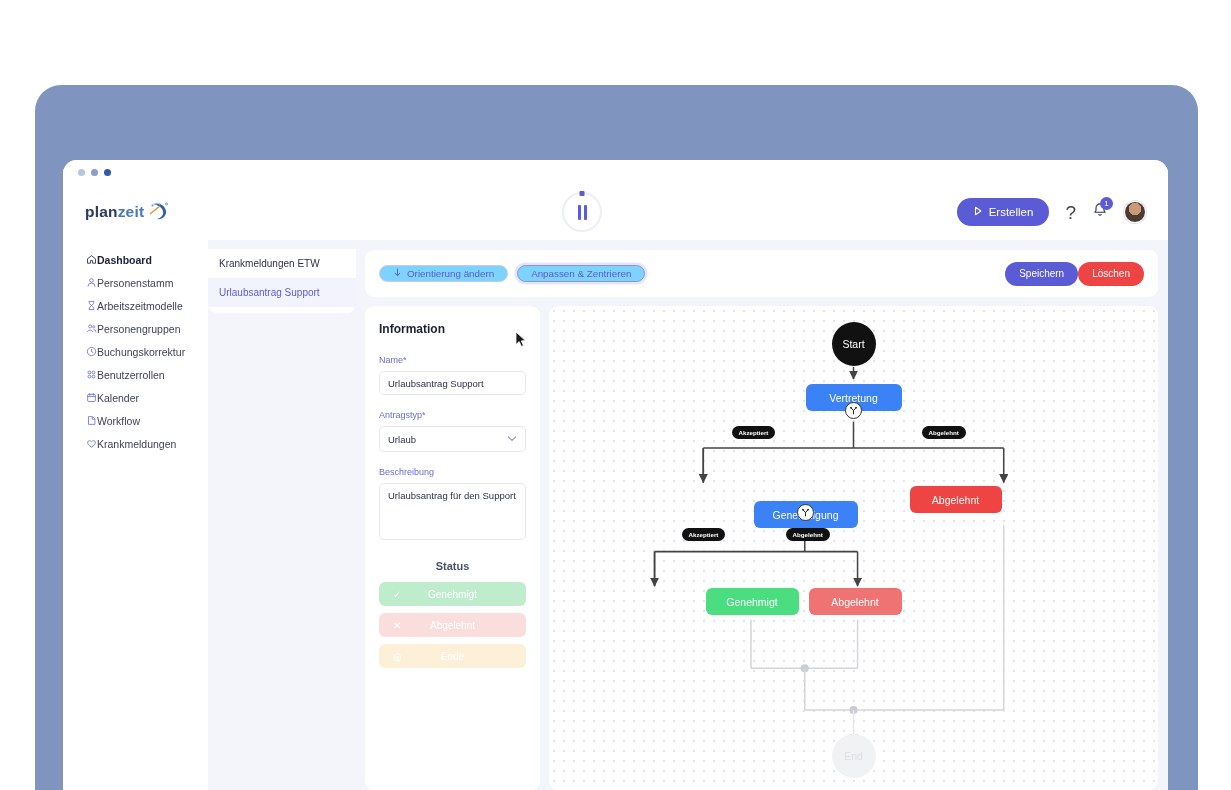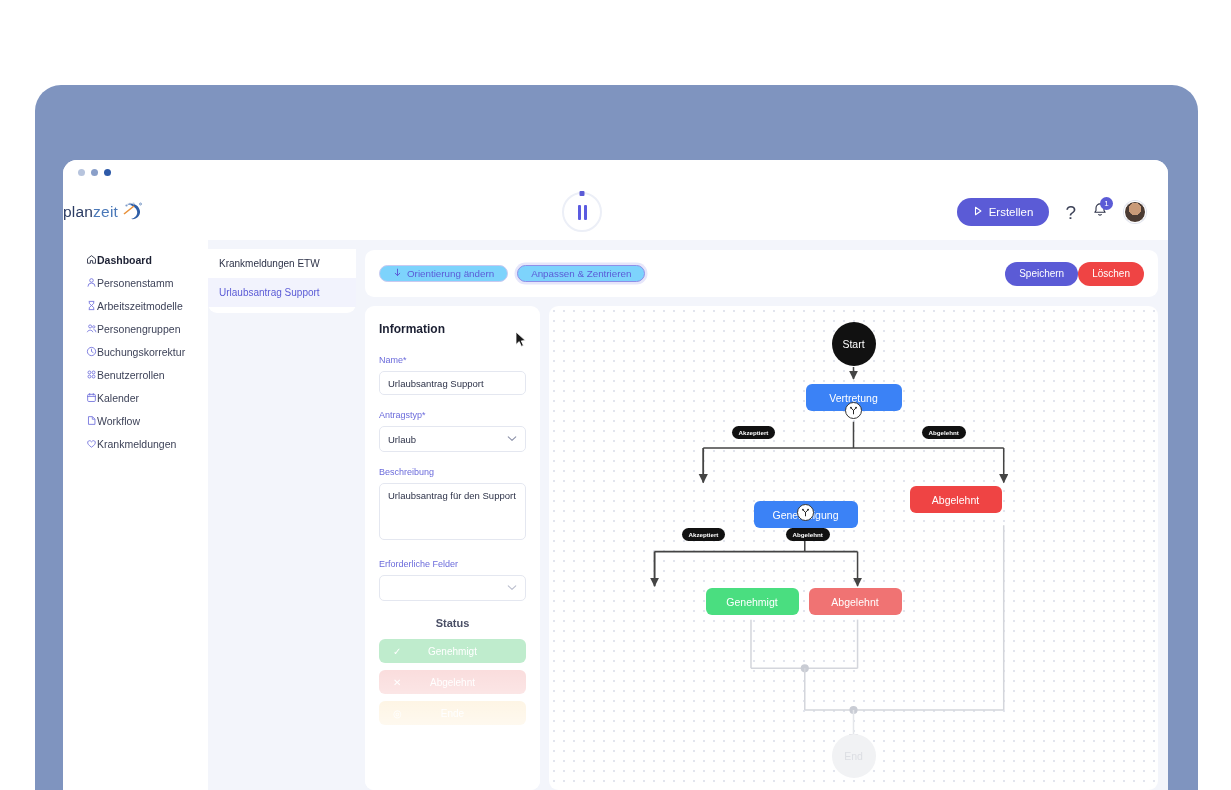--- a/index.html
+++ b/index.html
@@ -42,22 +42,22 @@
   .tdot.d3 { background: #2e5aa8; }
 
   
   #header {
     position: absolute; left: 0; top: 24px;
     width: 100%; height: 56px;
     background: #ffffff;
     display: flex; align-items: center;
   }
   #logo-area {
-    width: 145px; 
-    display: flex; align-items: center;
+    width: 145px; padding-left: 22px;
+    display: flex; align-items: center; font-weight: bold;
   }
   .logo-text { font-size: 15.5px; letter-spacing: .2px; }
   .logo-plan { color: #2a3b63; }
   .logo-zeit { color: #4a78b8; }
   .logo-mark { position: relative; width: 24px; height: 22px; margin-left: 1px; }
   #center-timer {
     flex: 1; display: flex; justify-content: center; align-items: center;
   }
   .timer-ring {
     width: 40px; height: 40px; border-radius: 50%;
@@ -448,31 +448,20 @@
                     </svg>
                 </span>
               </div>
             </div>
 
             <div class="field">
               <div class="field-label">Beschreibung</div>
               <textarea class="field-textarea" style="">Urlaubsantrag für den Support</textarea>
             </div>
 
-            <div class="field">
-              <div class="field-label">Erforderliche Felder</div>
-              <div class="field-select">
-                <span></span>
-                <span class="chev">
-                  <svg width="10" height="7" viewBox="0 0 12 8">
-                      <path d="M1.5 2 L6 6.3 L10.5 2" fill="none" stroke="#b9bdcd" stroke-width="1.3" stroke-linecap="round" stroke-linejoin="round"></path>
-                    </svg>
-                </span>
-              </div>
-            </div>
 
             <div class="status-head">Status</div>
             <div class="status-chip chip-green">
               <span class="ck">✓</span>
               <span>Genehmigt</span>
             </div>
             <div class="status-chip chip-red">
               <span class="ck">✕</span>
               <span>Abgelehnt</span>
             </div>

